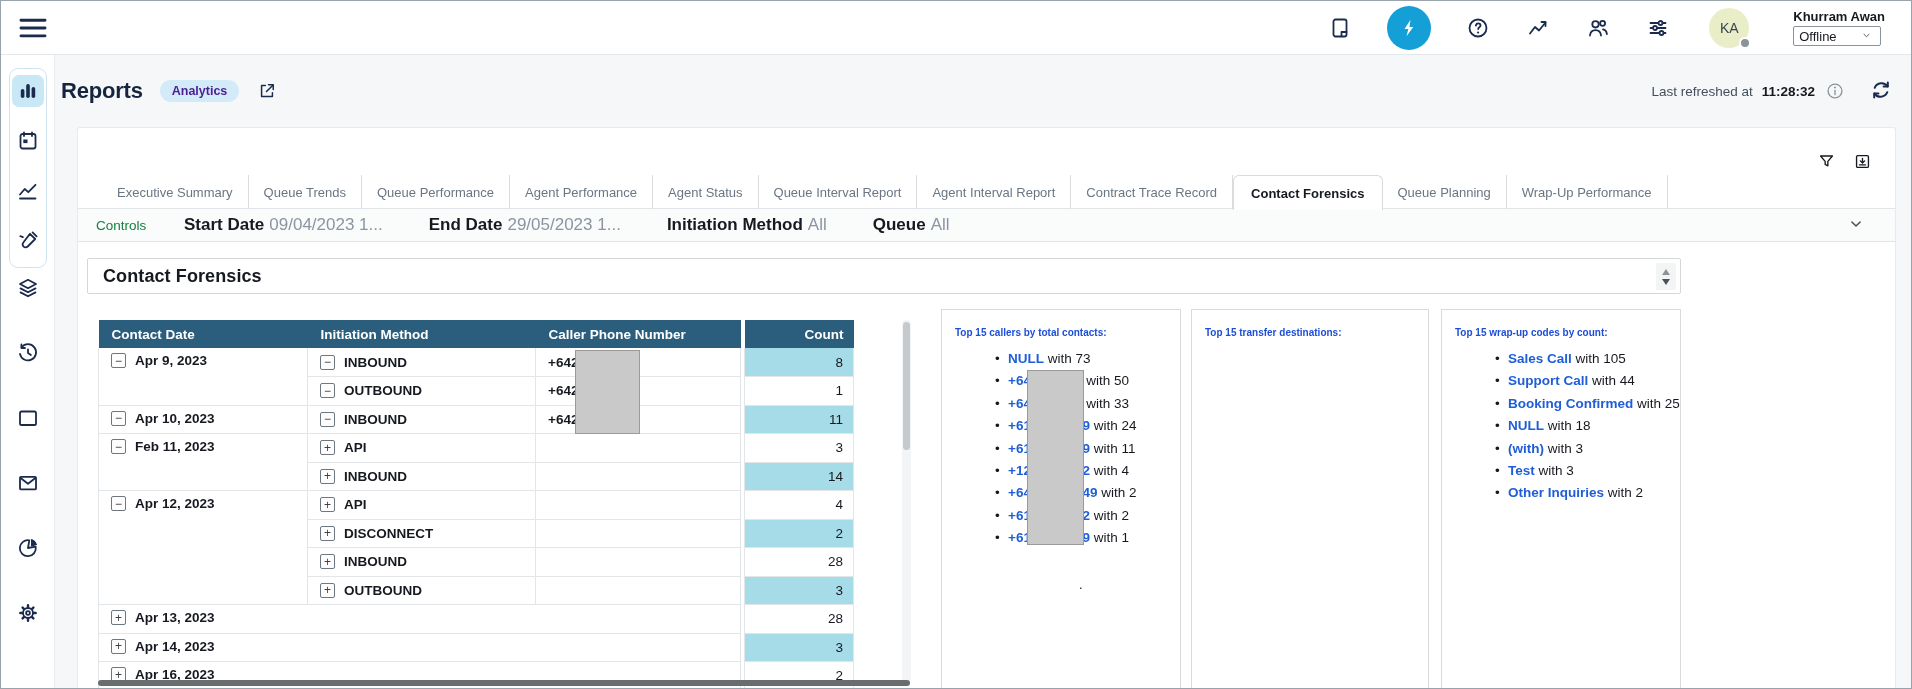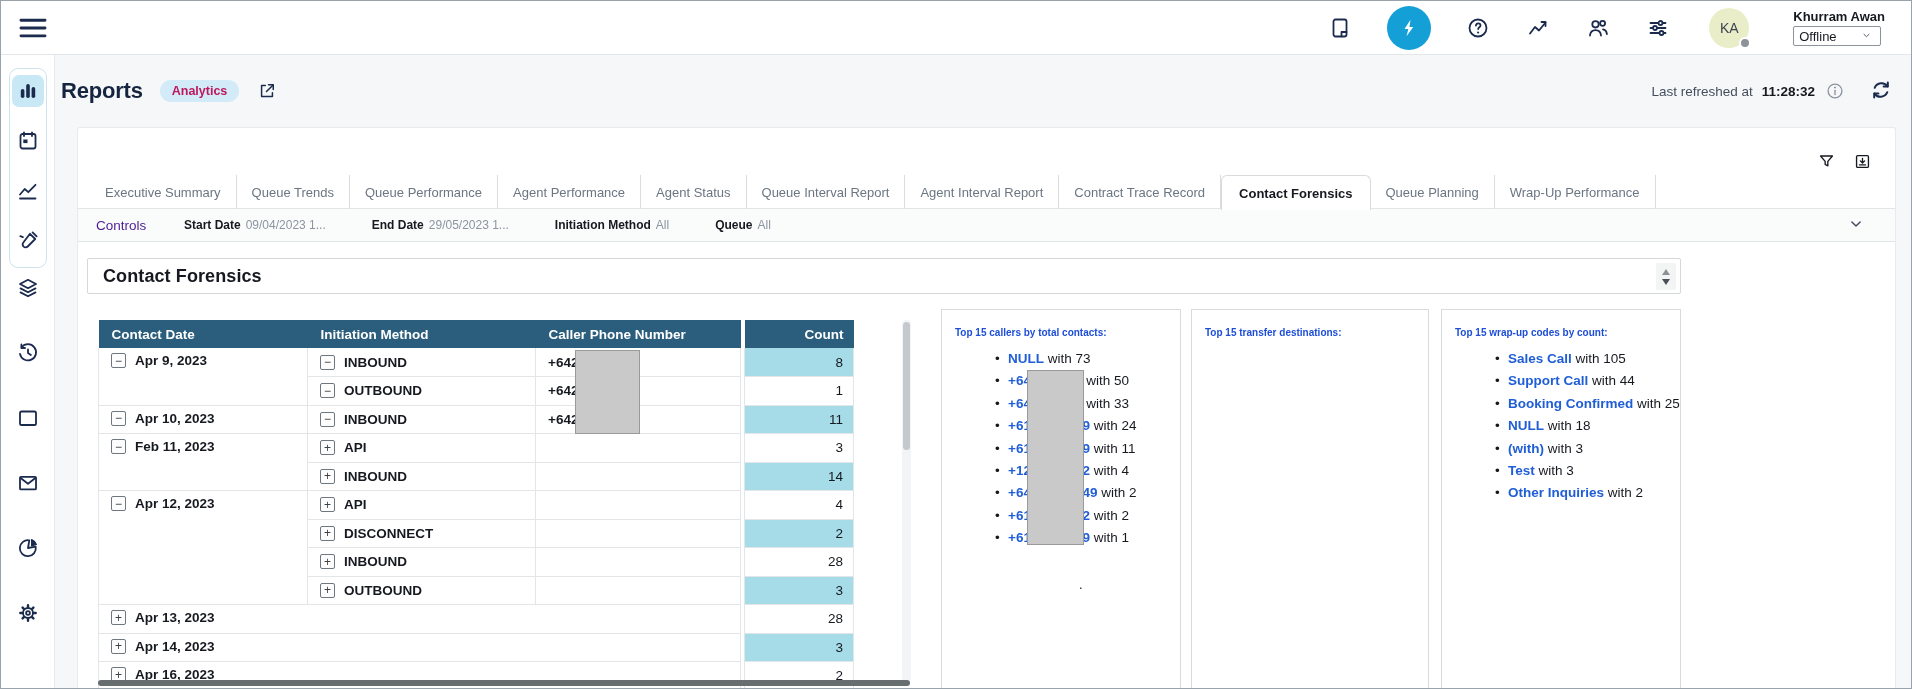--- a/index.html
+++ b/index.html
@@ -36,49 +36,49 @@
   .side-rest { position:absolute; top:217px; left:8px; width:38px; display:flex; flex-direction:column; align-items:center; gap:33px; }
   .side-item { width:32px; height:32px; border-radius:7px; display:flex; align-items:center; justify-content:center; cursor:pointer; }
   .side-item svg { width:24px; height:24px; }
   .side-item.active { background:var(--sidebg); }
 
   
   .main { position:absolute; top:54px; left:54px; right:0; bottom:0; background:#f6f7f8; }
   .page-head { position:absolute; top:0; left:0; right:0; height:72px; display:flex; align-items:center; }
   .ph-left { display:flex; align-items:center; gap:17px; margin-left:6px; }
   .page-title { font-size:22px; font-weight:800; color:#152540; letter-spacing:-0.2px;}
-  .badge { background:var(--badge); color:#be185d; font-size:12.5px; font-weight:bold;
+  .badge { background:var(--badge); color:#4c1d95; font-size:12.5px; font-weight:bold;
            padding:4px 12px; border-radius:11px; }
   .ext-icon, .small-icon { width:22px; height:22px; cursor:pointer; display:flex; align-items:center; justify-content:center;}
   .ext-icon svg, .small-icon svg { width:20px; height:20px; }
   .ph-right { margin-left:auto; display:flex; align-items:center; gap:9px; margin-right:16px; }
   .refreshed-label { font-size:13.5px; color:#434f5e; }
   .refreshed-time { font-size:13.5px; font-weight:bold; color:#16191f; }
   .refresh-icon { width:26px; height:26px; margin-left:14px; cursor:pointer;}
   .refresh-icon svg{ width:24px; height:24px;}
 
   .card { position:absolute; top:72px; left:22px; right:15px; bottom:0; background:#fff;
           border:1px solid #e8eaeb; border-bottom:none; border-radius:3px 3px 0 0; }
 
   .corner-icons { position:absolute; top:22px; right:22px; display:flex; gap:14px; z-index:3;}
   .corner-icons .small-icon svg{ width:19px; height:19px; }
 
   
-  .tabs { position:absolute; top:47px; left:12px; right:46px; height:34px; display:flex; align-items:stretch; z-index:2;}
+  .tabs { position:absolute; top:47px; left:24px; right:46px; height:34px; display:flex; align-items:stretch; z-index:2;}
   .tab { display:flex; align-items:center; padding:0 15px; font-size:13px; color:#6b7683;
          border-right:1px solid #dadde0; cursor:pointer; white-space:nowrap; }
   .tab.active { color:#16191f; font-weight:bold; background:#fff; border:1px solid #d8dbde; border-bottom:none;
                 border-radius:6px 6px 0 0; margin-bottom:-1px; position:relative; z-index:3; padding:0 17px;}
 
   
   .controls { position:absolute; top:80px; left:0; right:0; height:34px; background:#fafbfb;
               border-top:1px solid #e2e5e7; border-bottom:1px solid #e2e5e7; display:flex; align-items:center; }
-  .controls-label { margin-left:18px; font-size:13.5px; color:#4c1d95; width:88px; }
+  .controls-label { margin-left:18px; font-size:13.5px; color:#15803d; width:88px; }
   .ctl-filters { display:flex; gap:46px; }
-  .ctl-item { font-size:12px; cursor:pointer; white-space:nowrap;}
+  .ctl-item { font-size:17px; cursor:pointer; white-space:nowrap;}
   .ctl-item b { color:#16191f; font-weight:bold; }
   .ctl-item span { color:#8b95a1; margin-left:5px; }
   .controls-chevron { margin-left:auto; margin-right:28px; width:20px; height:20px; cursor:pointer;}
   .controls-chevron svg{ width:18px; height:18px; }
 
   
   .sec-title { position:absolute; left:9px; top:130px; width:1594px; height:36px; background:#fff;
                border:1px solid #d4d8da; border-radius:2px; }
   .sec-title h2 { font-size:18px; font-weight:800; color:#16191f; line-height:34px; margin-left:15px; letter-spacing:0.1px;}
   .spinner { position:absolute; right:4px; top:4px; width:20px; height:27px; background:#f3f4f4;

